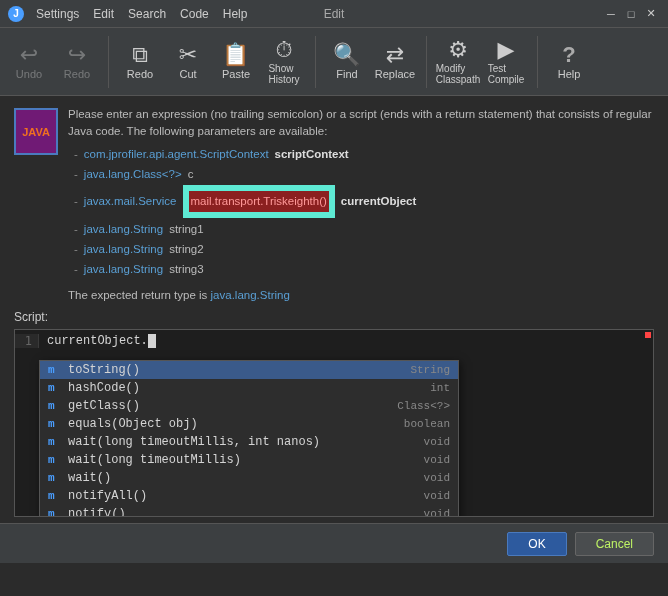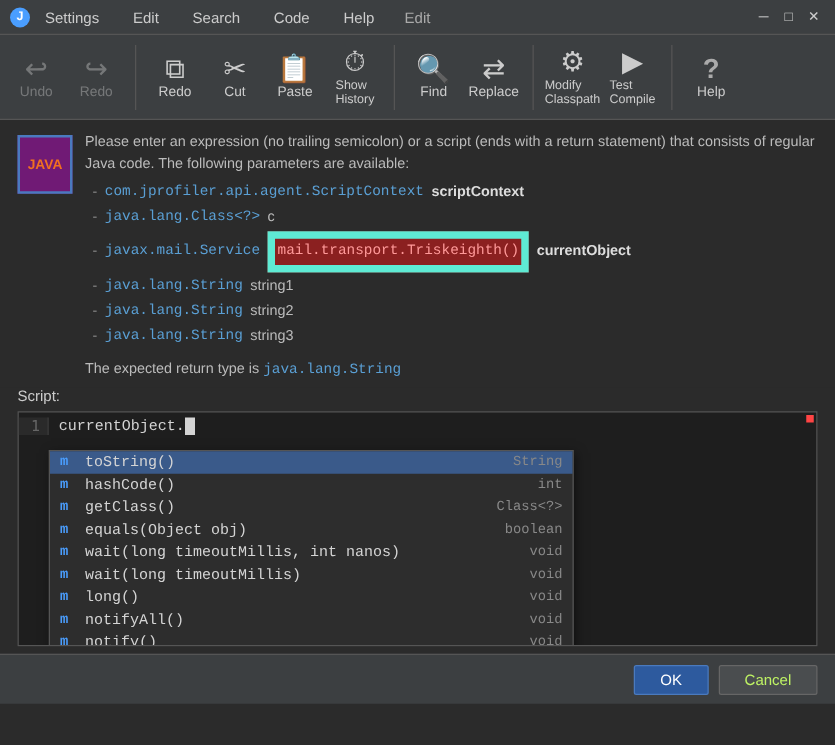--- a/index.html
+++ b/index.html
@@ -31,21 +31,21 @@
     .title-bar-icon {
       width: 16px;
       height: 16px;
       background: #4a9eff;
       border-radius: 50%;
       display: flex; align-items: center; justify-content: center;
       font-size: 10px; color: white; font-weight: bold;
     }
     .title-bar-menu {
       display: flex;
-      gap: 15px;
+      gap: 2px;
     }
     .title-bar-menu span {
       padding: 2px 6px;
       font-size: 12px;
       color: #ccc;
       cursor: pointer;
     }
     .title-bar-right-label {
       position: absolute;
       left: 50%;
@@ -131,21 +131,20 @@
       margin-top: 2px;
     }
     .description-text {
       font-size: 11.5px;
       color: #bbb;
       line-height: 1.5;
     }
     .description-text a {
       color: #5a9fd4;
       text-decoration: none;
-      font-family: Liberation Mono, monospace;
     }
     .description-text .bold-text {
       color: #ddd;
       font-weight: bold;
     }
     .highlighted-link {
       background: #8b2020;
       color: #ff9999 !important;
       padding: 1px 2px;
       border: 6px solid #5eead4;
@@ -464,21 +463,21 @@
         <span class="method-name">wait(long timeoutMillis, int nanos)</span>
         <span class="return-type">void</span>
       </div>
       <div class="autocomplete-item">
         <span class="method-icon">m</span>
         <span class="method-name">wait(long timeoutMillis)</span>
         <span class="return-type">void</span>
       </div>
       <div class="autocomplete-item">
         <span class="method-icon">m</span>
-        <span class="method-name">long()</span>
+        <span class="method-name">wait()</span>
         <span class="return-type">void</span>
       </div>
       <div class="autocomplete-item">
         <span class="method-icon">m</span>
         <span class="method-name">notifyAll()</span>
         <span class="return-type">void</span>
       </div>
       <div class="autocomplete-item">
         <span class="method-icon">m</span>
         <span class="method-name">notify()</span>

